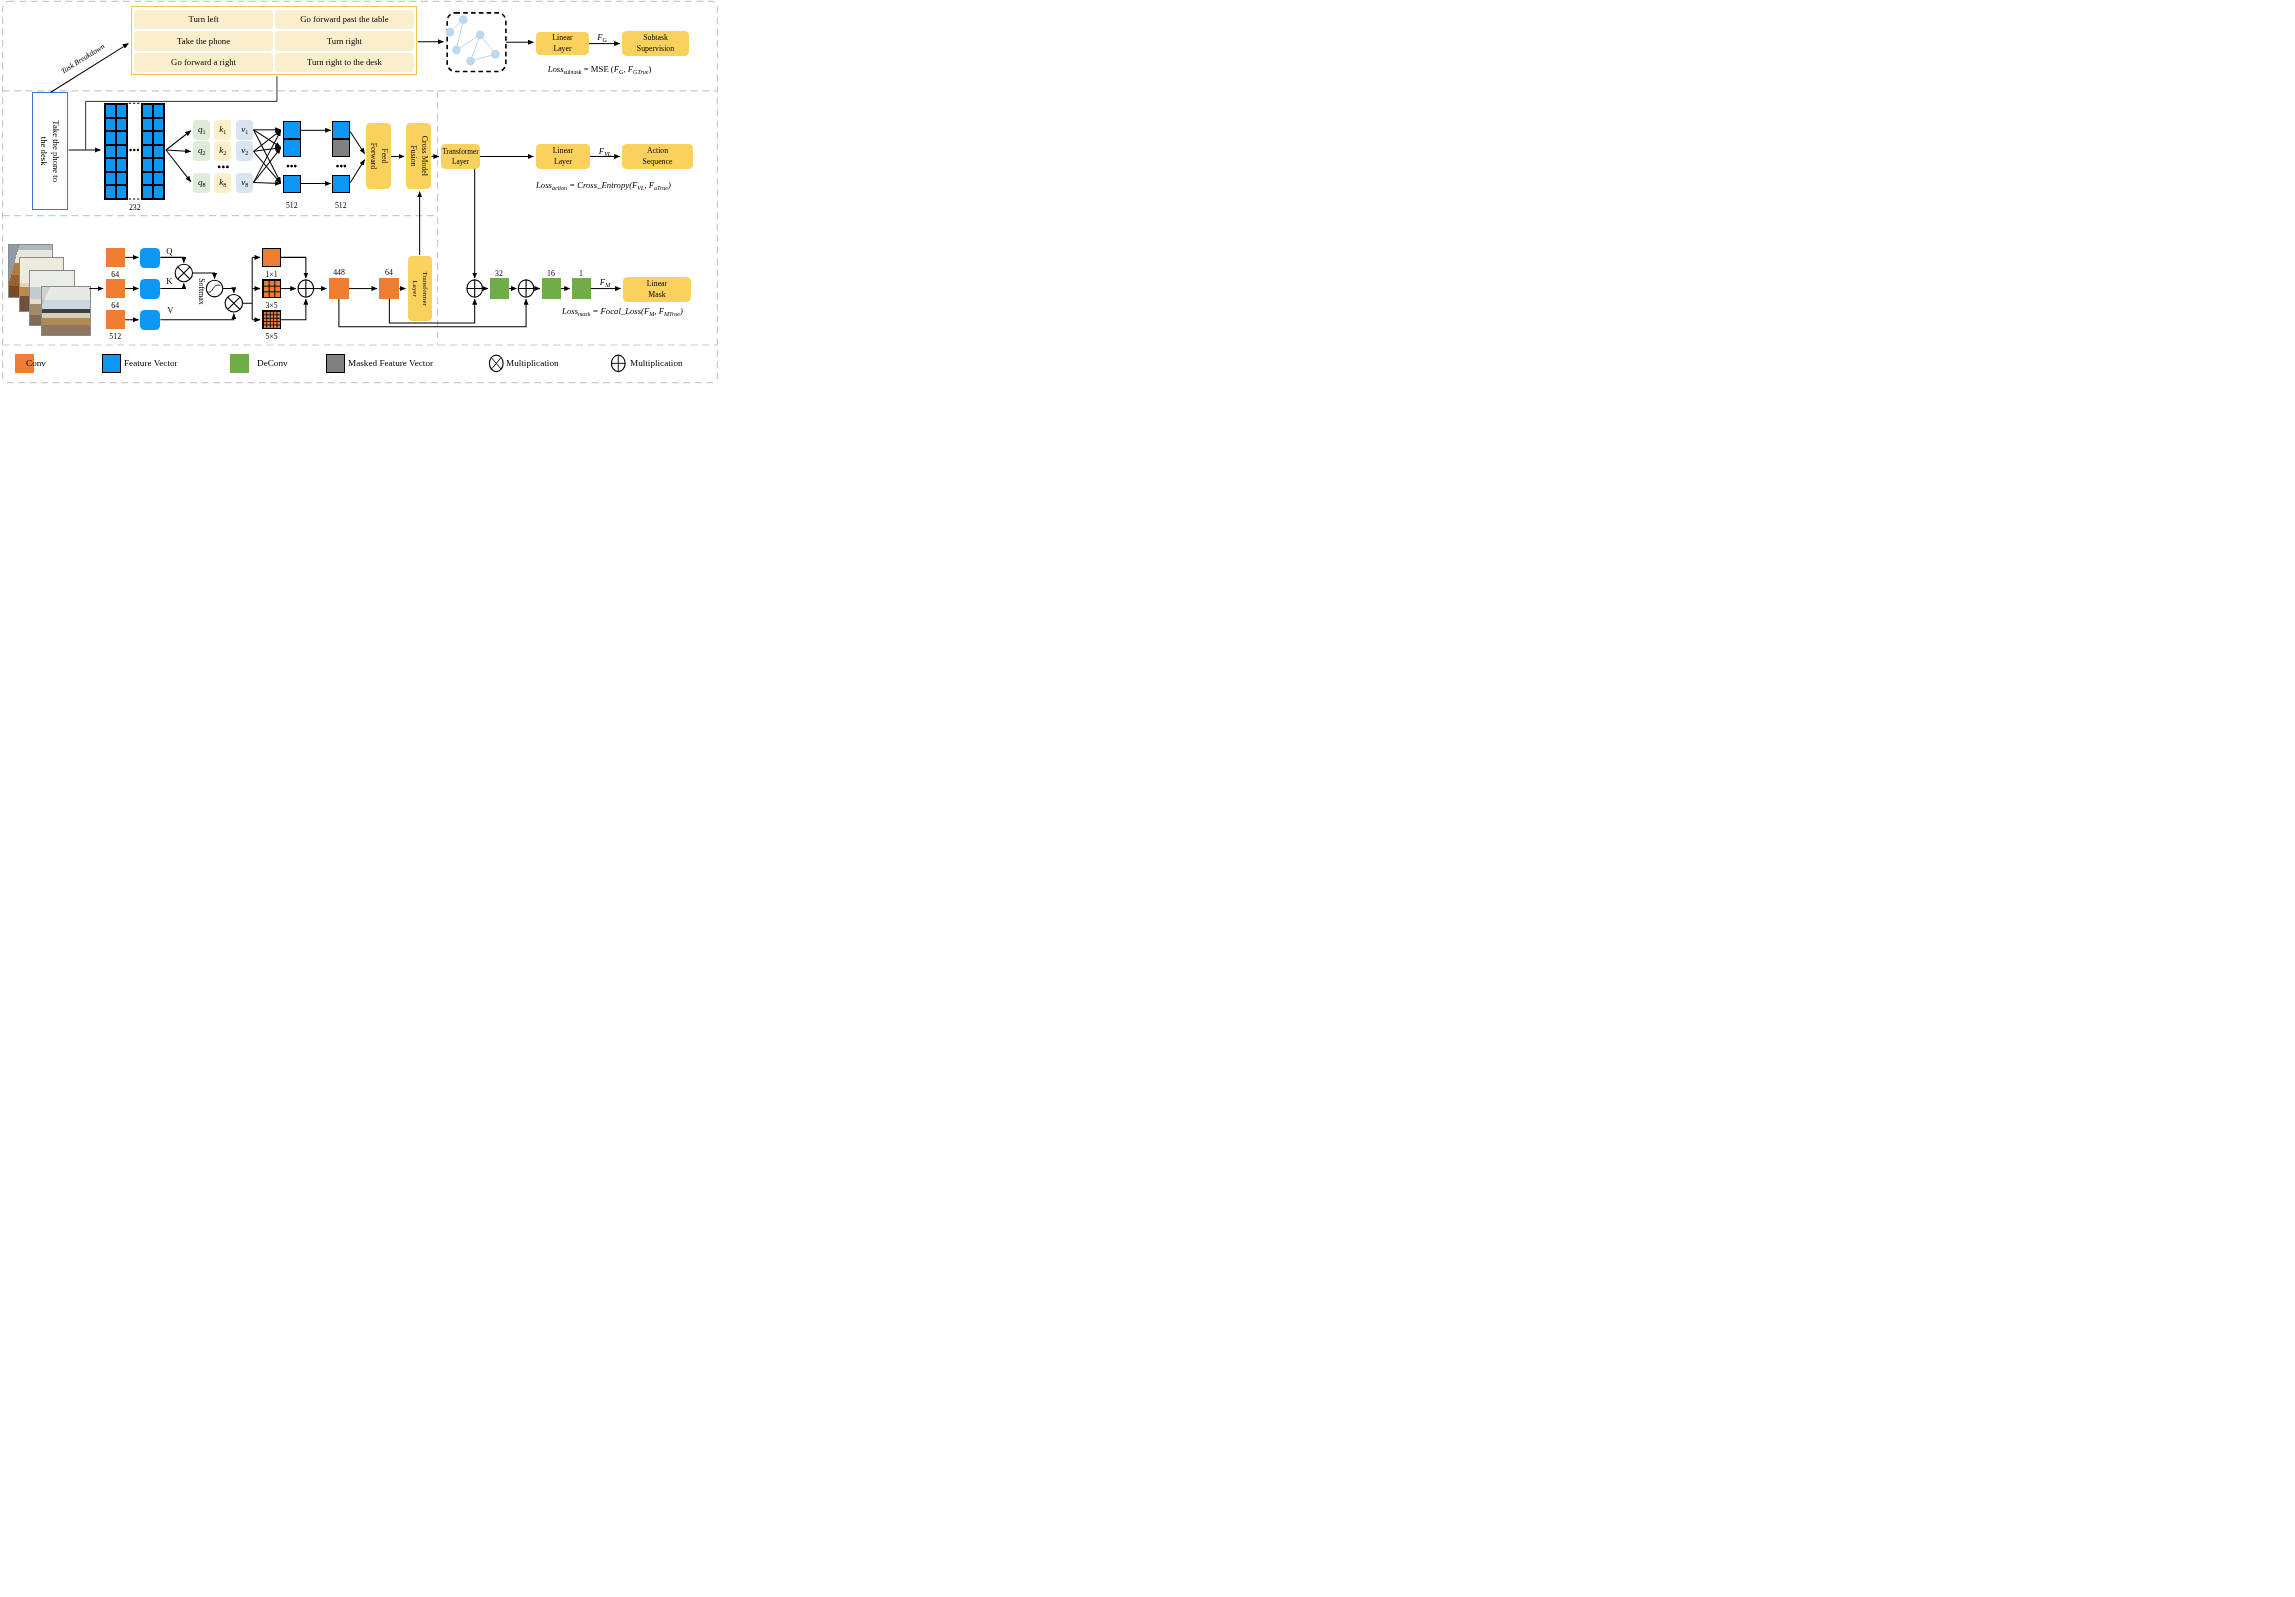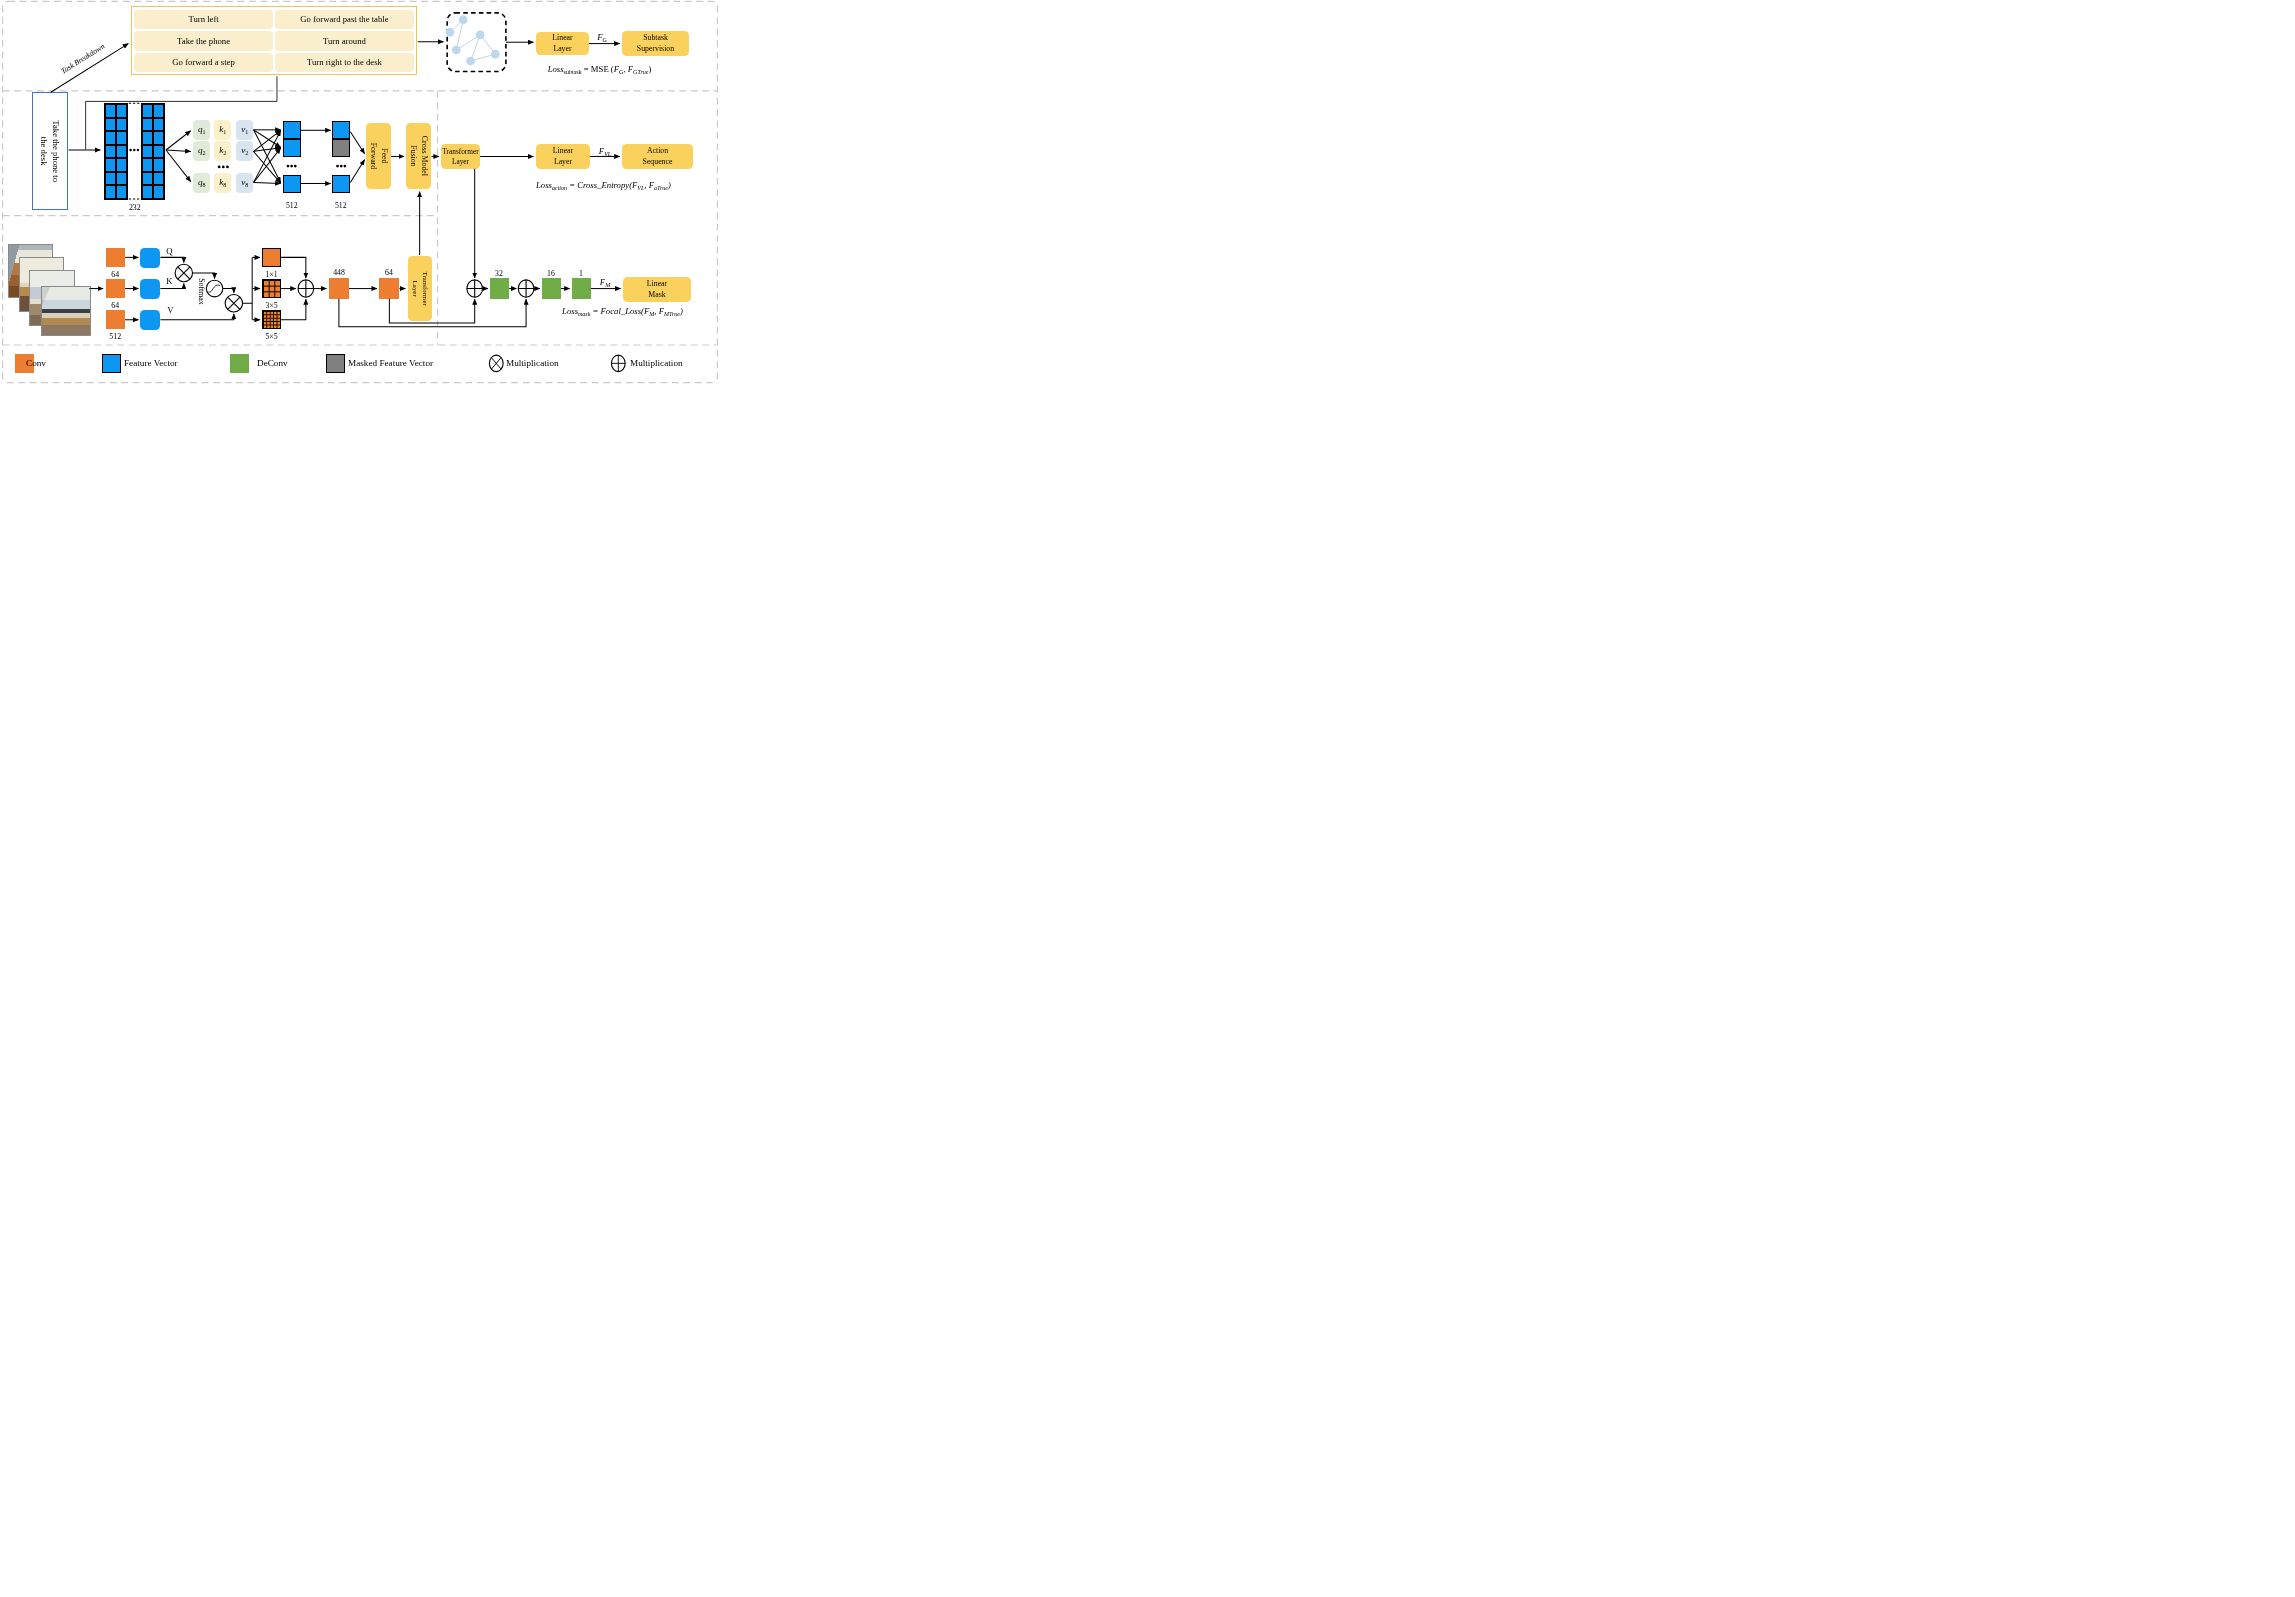--- a/index.html
+++ b/index.html
@@ -55,22 +55,22 @@
 </style>
 </head>
 <body>
 
 <div id="c">
 
   <div id="task-table" class="abs">
     <div class="tcell">Turn left</div>
     <div class="tcell">Go forward past the table</div>
     <div class="tcell">Take the phone</div>
-    <div class="tcell">Turn around</div>
-    <div class="tcell">Go forward a step</div>
+    <div class="tcell">Turn right</div>
+    <div class="tcell">Go forward a right</div>
     <div class="tcell">Turn right to the desk</div>
   </div>
 
   <div class="abs fit" style="left:51px;top:54px;width:64px;height:10px;text-align:center;font-size:7.6px;transform:rotate(-32deg)">Task Breakdown</div>
 
   <div class="abs ctr gold" style="left:536px;top:32px;width:53px;height:23px;font-size:7.8px;line-height:1.35">
     <div>
         <div>Linear</div>
         <div>Layer</div>
       </div>

